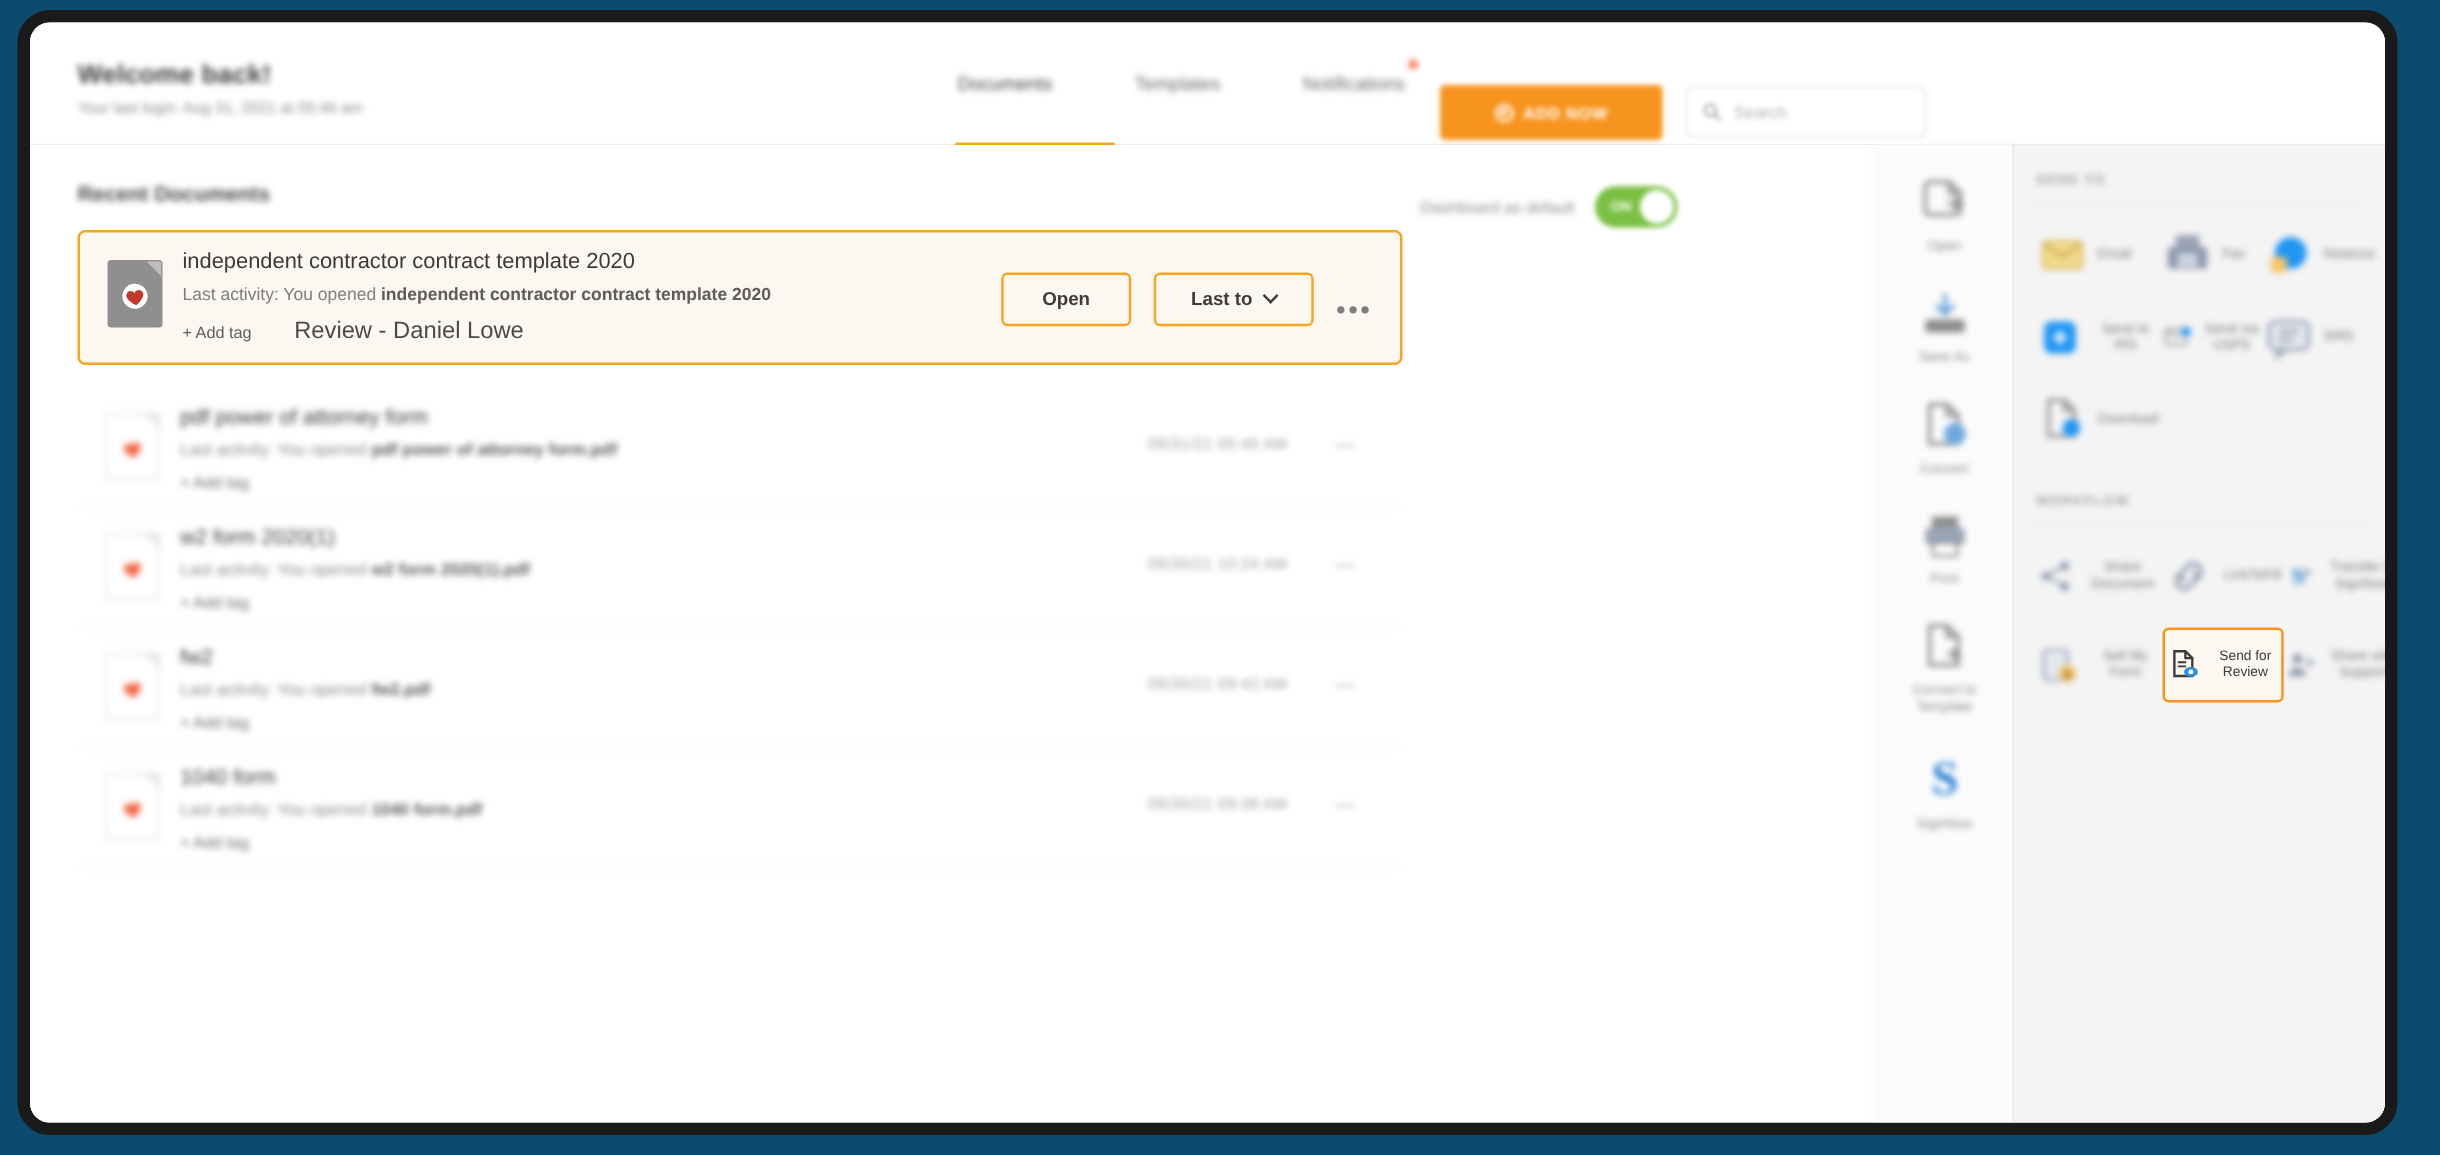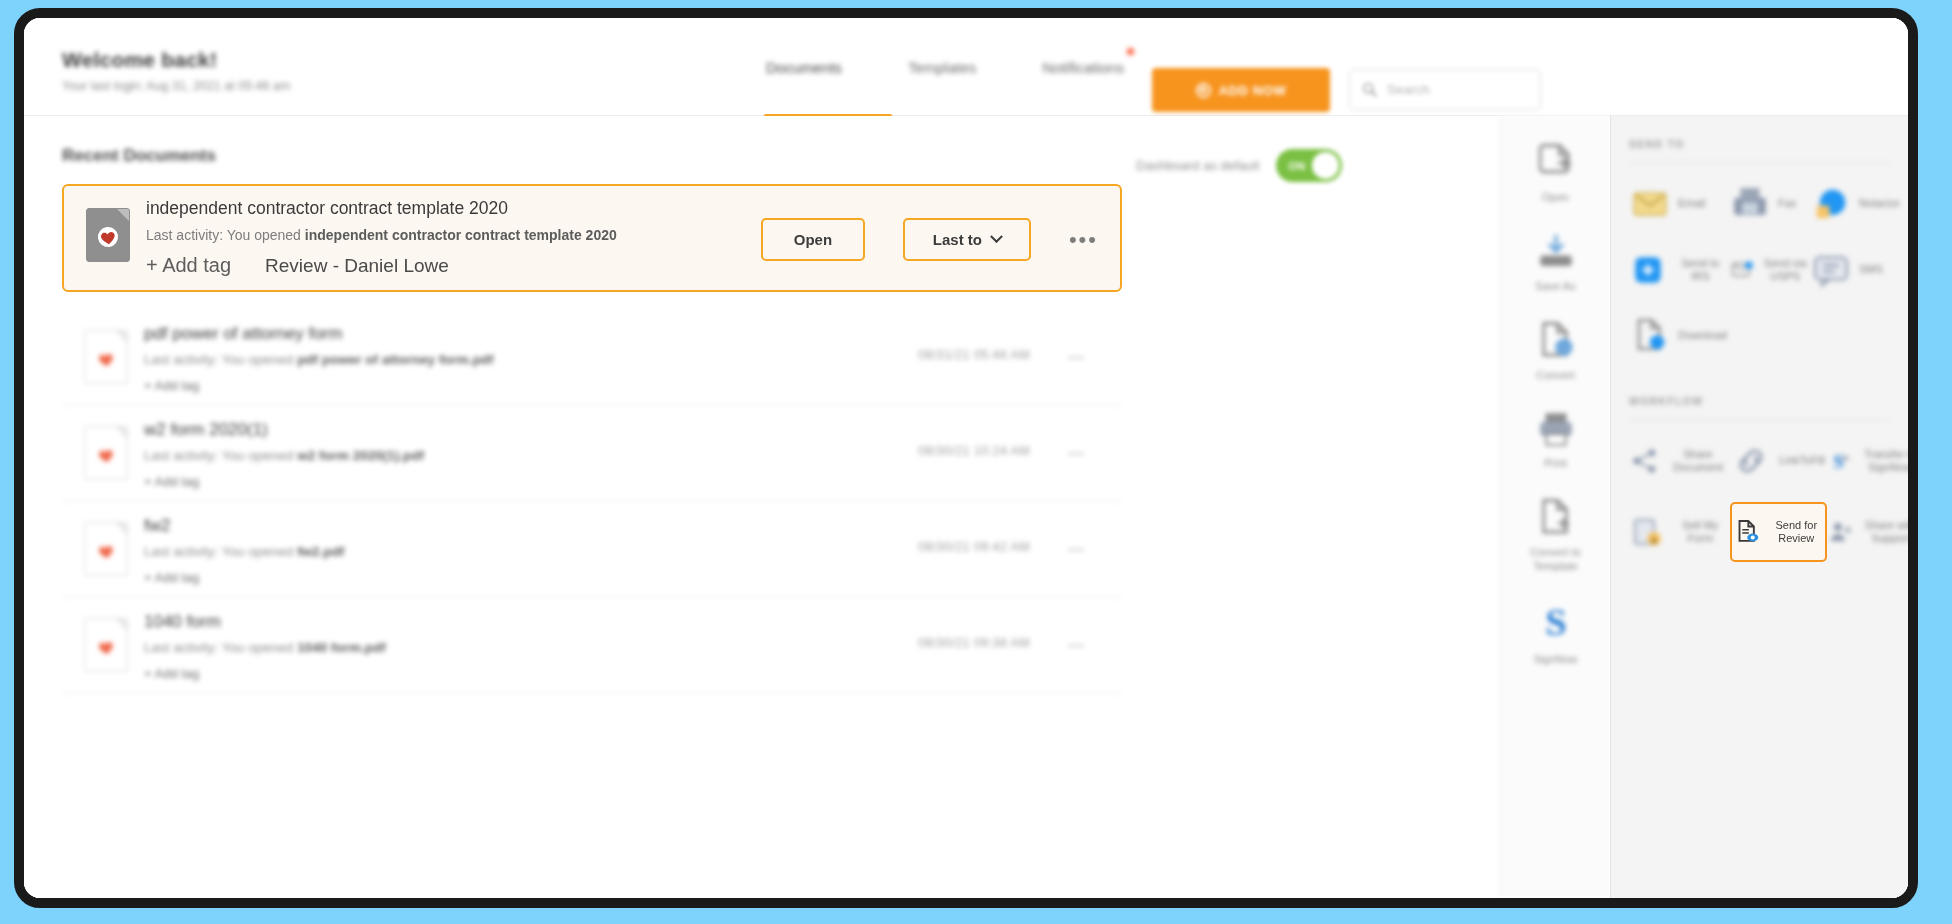--- a/index.html
+++ b/index.html
@@ -5,21 +5,21 @@
   * { box-sizing: border-box; margin: 0; padding: 0; }
   html, body {
     width: 1952px; height: 924px;
     background: #ffffff;
     font-family: "Liberation Sans", sans-serif;
     overflow: hidden;
   }
   .screen {
     position: relative;
     width: 1952px; height: 924px;
-    background: #7dd3fc;
+    background: #0c4a6e;
   }
   
   .frame {
     position: absolute;
     left: 14px; top: 8px;
     width: 1904px; height: 900px;
     border: 10px solid #1a1a1a;
     border-radius: 26px;
     background: #ffffff;
     overflow: hidden;
@@ -159,35 +159,35 @@
 
   .doc-texts { position: absolute; left: 82px; top: 14px; }
   .doc-hl .doc-texts { left: 82px; top: 12px; }
   .doc-name { font-size: 17px; color: #3c3c3c; font-weight: 400; }
   .doc-hl .doc-name { font-size: 17.5px; color: #3a3a3a; }
   .doc-activity { font-size: 13.5px; color: #8c8c8c; margin-top: 8px; }
   .doc-activity b { color: #5c5c5c; font-weight: 700; }
   .doc-hl .doc-activity { font-size: 14px; color: #7d7d7d; }
   .tagline { margin-top: 11px; display: flex; align-items: baseline; gap: 34px; }
   .addtag { font-size: 13px; color: #6f6f6f; cursor: pointer; }
-  .doc-hl .addtag { font-size: 20px; color: #5d5d5d; }
+  .doc-hl .addtag { font-size: 13px; color: #5d5d5d; }
   .quote-tag { font-size: 19px; color: #4a4a4a; }
 
   .doc-date {
     position: absolute; right: 92px; top: 38px;
     font-size: 12.5px; color: #9b9b9b; letter-spacing: .4px;
   }
   .doc-dots {
     position: absolute; right: 36px; top: 38px;
     font-size: 16px; color: #a5a5a5; letter-spacing: 2px; cursor: pointer;
   }
 
   .hl-actions {
     position: absolute; right: 22px; top: 32px;
-    display: flex; align-items: center; gap: 38px;
+    display: flex; align-items: flex-end; gap: 18px;
   }
   .btn-open, .btn-sendto {
     border: 2px solid #f5a623; border-radius: 5px;
     background: #fdf7f1;
     height: 43px; display: flex; align-items: center; justify-content: center;
     font-size: 15px; font-weight: 700; color: #3c3c3c; cursor: pointer;
   }
   .btn-open { width: 104px; }
   .btn-sendto { width: 128px; gap: 10px; }
   .chev {

